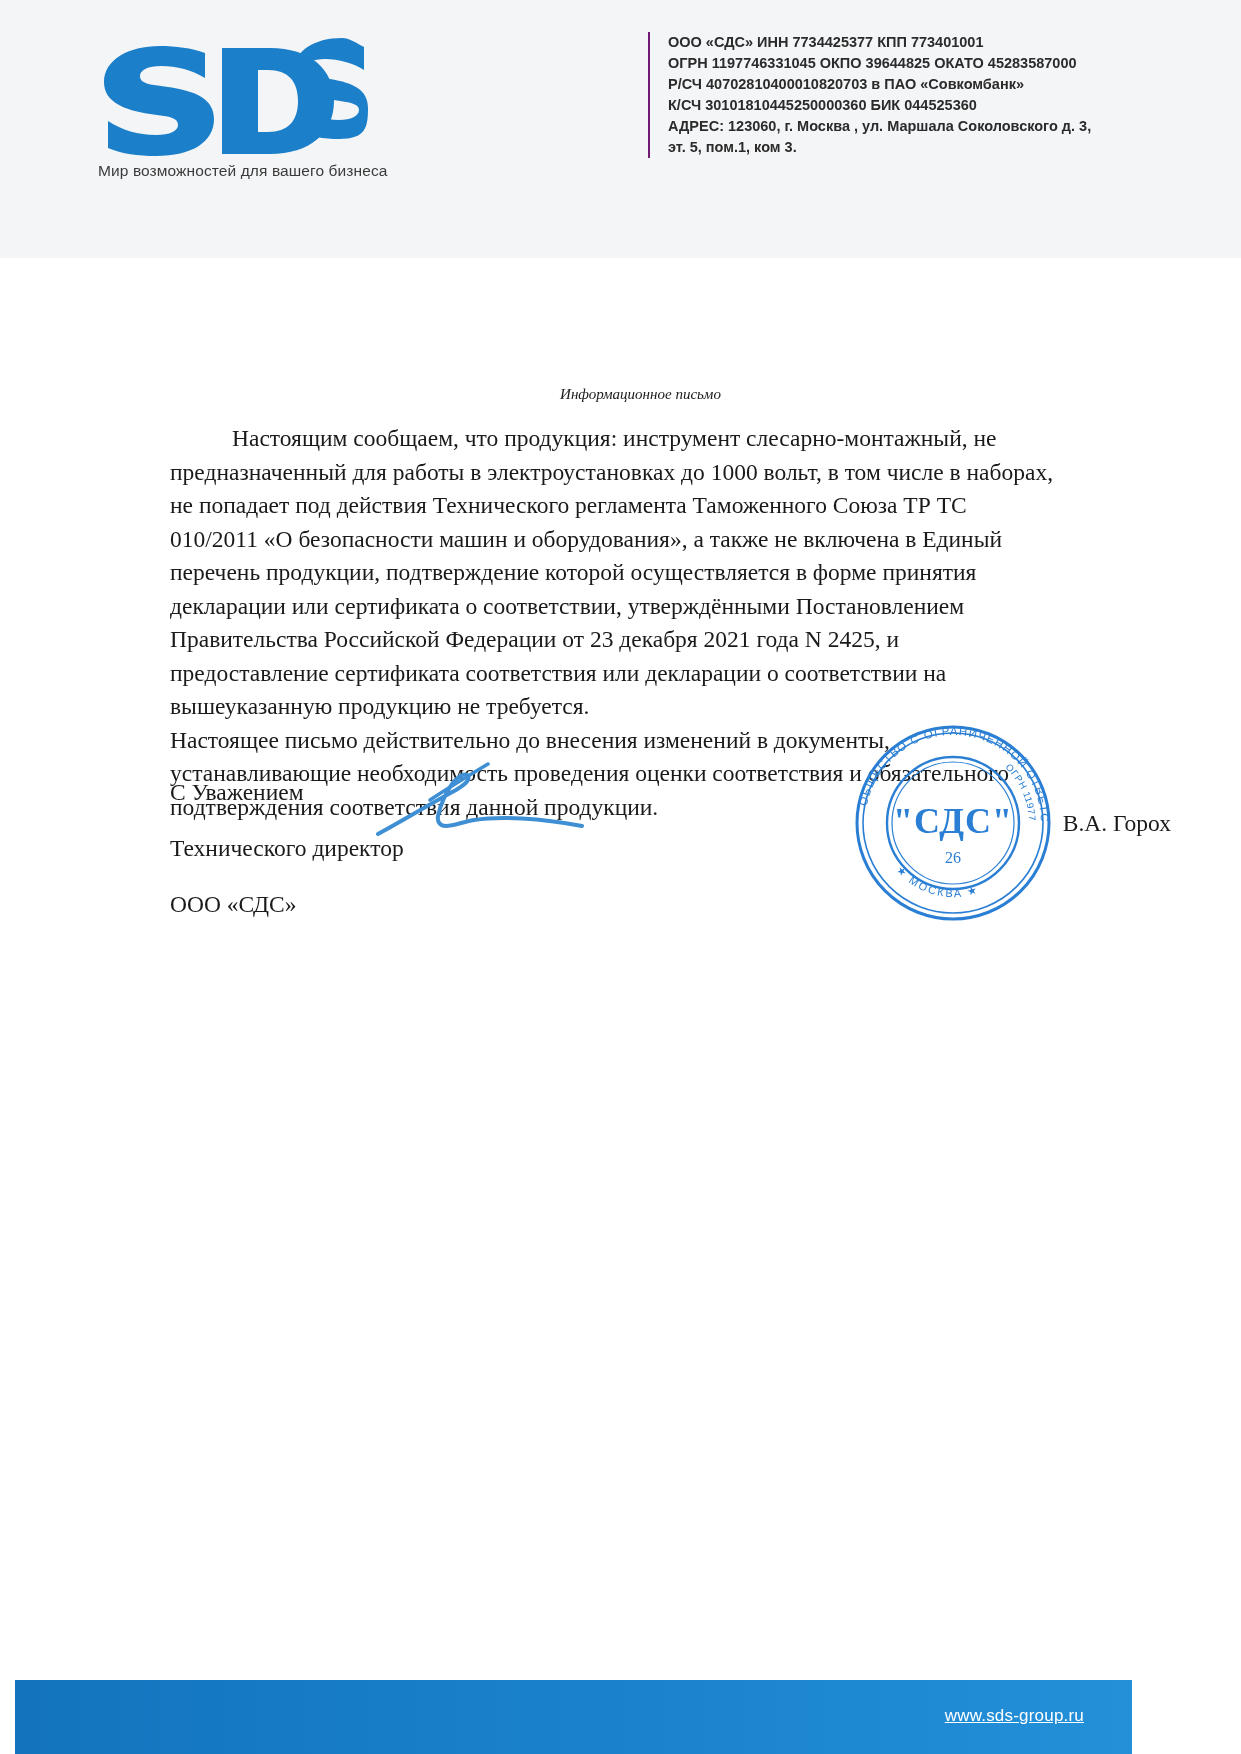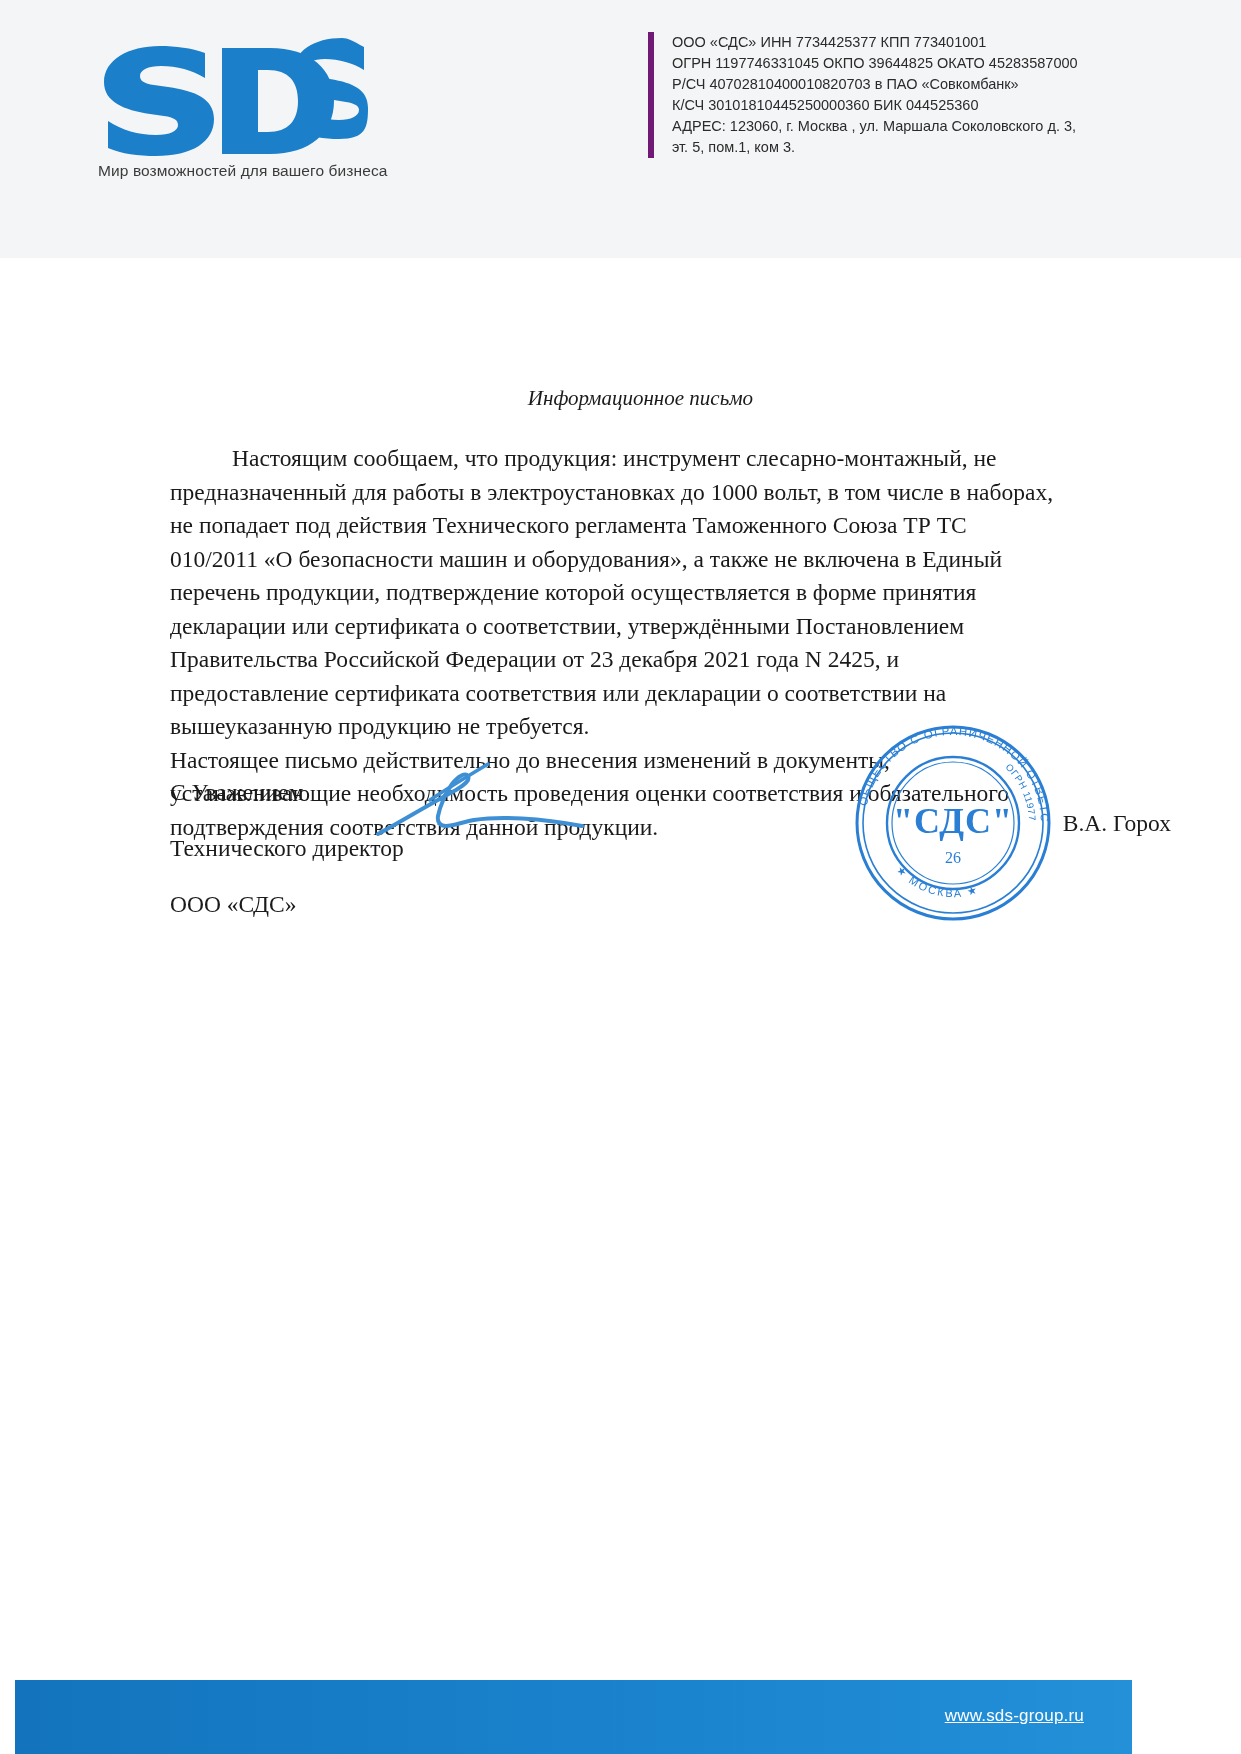--- a/index.html
+++ b/index.html
@@ -50,26 +50,27 @@
     margin-left: 0;
     white-space: nowrap;
   }
 
   
   .requisites {
     position: absolute;
     left: 648px;
     top: 32px;
     padding-left: 18px;
-    border-left: 6px solid #701a75;
+    border-left: 2px solid #701a75;
     font-family: "Liberation Sans", sans-serif;
     font-size: 14.5px;
     line-height: 21px;
     color: #2b2b2b;
     white-space: nowrap;
+    font-weight: bold;
   }
   .requisites .r-line { display: block; }
 
   
   .page {
     position: absolute;
     left: 0;
     top: 258px;
     width: 1241px;
     height: 1422px;
@@ -85,30 +86,30 @@
     line-height: 32px;
   }
   .addressee div { white-space: nowrap; }
 
   .doc-title {
     position: absolute;
     left: 0;
     top: 128px;
     width: 1241px;
     text-align: center;
-    font-size: 21px;
+    font-size: 15px;
     font-style: italic;
     padding-left: 40px;
     box-sizing: border-box;
   }
 
   .body-text {
     position: absolute;
     left: 170px;
-    top: 184px;
+    top: 164px;
     width: 890px;
     font-size: 23.5px;
     line-height: 33.5px;
     text-align: left;
   }
   .body-text p { margin: 0; }
   .body-text p.indent { text-indent: 62px; }
 
   
   .sign-block {

